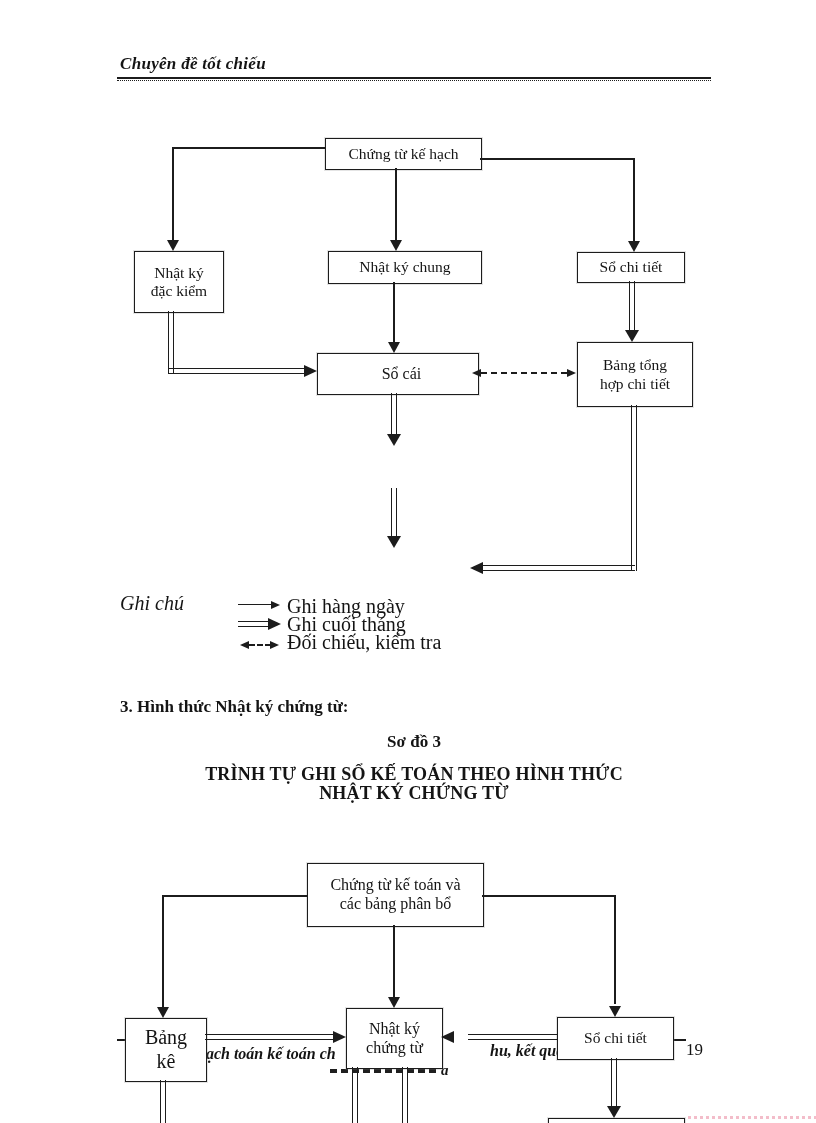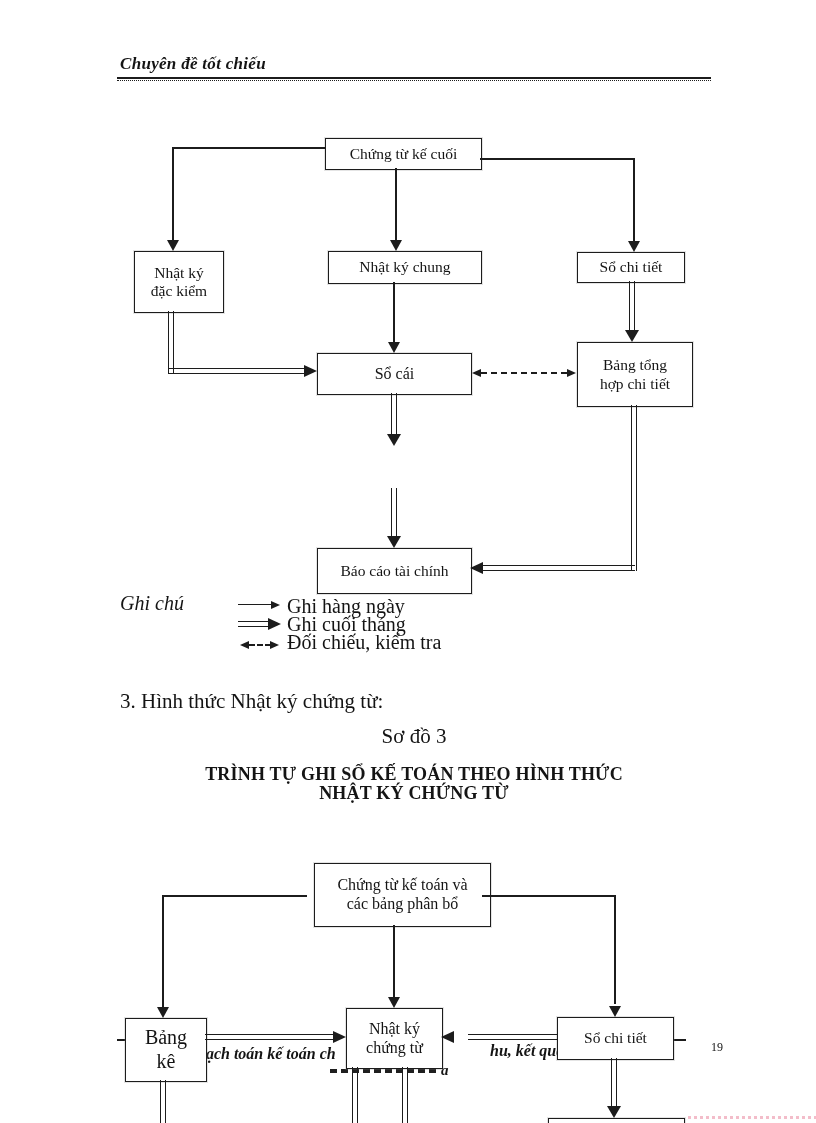--- a/index.html
+++ b/index.html
@@ -19,74 +19,71 @@
   
   .hd{position:absolute;width:0;height:0;z-index:4;}
   .hd-d{border-left:6px solid transparent;border-right:6px solid transparent;border-top:11px solid #1c1c1c;}
   .hd-d-big{border-left:7px solid transparent;border-right:7px solid transparent;border-top:12px solid #1c1c1c;}
   .hd-r{border-top:4.5px solid transparent;border-bottom:4.5px solid transparent;border-left:9px solid #1c1c1c;}
   .hd-l{border-top:4.5px solid transparent;border-bottom:4.5px solid transparent;border-right:9px solid #1c1c1c;}
   .hd-r-big{border-top:6.5px solid transparent;border-bottom:6.5px solid transparent;border-left:13px solid #1c1c1c;}
   .hd-l-big{border-top:6.5px solid transparent;border-bottom:6.5px solid transparent;border-right:13px solid #1c1c1c;}
   
   .hdr{font-size:17px;font-weight:bold;font-style:italic;letter-spacing:.3px;}
-  .h3{font-size:21px;font-weight:normal;}
+  .h3{font-size:17px;font-weight:bold;margin-top:8px;}
   .ctr{left:0;width:828px;text-align:center;}
   .capstitle{font-size:18px;font-weight:bold;letter-spacing:.2px;}
   .lgtxt{font-size:20px;}
   .ital{font-style:italic;}
   .frag{position:absolute;font-size:16px;font-weight:bold;font-style:italic;z-index:1;white-space:nowrap;}
   .scrib{position:absolute;height:4px;z-index:1;
          background:repeating-linear-gradient(90deg,#1f1f1f 0 7px,transparent 7px 11px);}
   .pink{position:absolute;height:3px;z-index:1;
         background:repeating-linear-gradient(90deg,#f3bdca 0 3px,transparent 3px 6px);}
 </style>
 </head>
 <body>
 
 <div class="page">
 
   <div class="abs hdr" style="left:120px;top:54px;">Chuyên đề tốt chiếu</div>
   <div class="abs" style="left:117px;top:77px;width:594px;height:2px;background:#1c1c1c;"></div>
   <div class="abs" style="left:117px;top:80px;width:594px;height:0;border-top:1px dotted #1c1c1c;"></div>
 
   <div class="fbox" style="left:325px;top:138px;width:155px;height:30px;">
-    <span>Chứng từ kế cuối</span>
+    <span>Chứng từ kế hạch</span>
   </div>
 
   <div class="fbox" style="left:134px;top:251px;width:88px;height:60px;">
     <span>
       <span class="l">Nhật ký</span>
       <span class="l">đặc kiểm</span>
     </span>
   </div>
 
   <div class="fbox" style="left:328px;top:251px;width:152px;height:31px;">
     <span>Nhật ký chung</span>
   </div>
 
   <div class="fbox" style="left:577px;top:252px;width:106px;height:29px;">
     <span>Sổ chi tiết</span>
   </div>
 
-  <div class="fbox" style="left:317px;top:353px;width:153px;height:40px;font-size:16px;">
+  <div class="fbox" style="left:317px;top:353px;width:153px;height:40px;font-size:16px;padding-left:7px;">
     <span>Sổ cái</span>
   </div>
 
   <div class="fbox" style="left:577px;top:342px;width:114px;height:63px;">
     <span>
       <span class="l">Bảng tổng</span>
       <span class="l">hợp chi tiết</span>
     </span>
   </div>
 
 
-  <div class="fbox" style="left:317px;top:548px;width:153px;height:44px;">
-    <span>Báo cáo tài chính</span>
-  </div>
 
   <div class="ln" style="left:395px;top:168px;width:1.5px;height:74px;"></div>
   <div class="hd hd-d" style="left:390px;top:240px;"></div>
 
   <div class="ln" style="left:173px;top:147px;width:152px;height:1.5px;"></div>
   <div class="ln" style="left:172px;top:147px;width:1.5px;height:94px;"></div>
   <div class="hd hd-d" style="left:167px;top:240px;"></div>
 
   <div class="ln" style="left:480px;top:158px;width:154px;height:1.5px;"></div>
   <div class="ln" style="left:633px;top:158px;width:1.5px;height:84px;"></div>
@@ -126,21 +123,21 @@
   <div class="abs lgtxt" style="left:287px;top:631px;">Đối chiếu, kiểm tra</div>
   <div class="dash" style="left:249px;top:644px;width:22px;"></div>
   <div class="hd hd-l" style="left:240px;top:640.5px;"></div>
   <div class="hd hd-r" style="left:270px;top:640.5px;"></div>
 
   <div class="abs h3" style="left:120px;top:689px;">3. Hình thức Nhật ký chứng từ:</div>
   <div class="abs ctr h3" style="top:724px;">Sơ đồ 3</div>
   <div class="abs ctr capstitle" style="top:764px;">TRÌNH TỰ GHI SỔ KẾ TOÁN THEO HÌNH THỨC</div>
   <div class="abs ctr capstitle" style="top:783px;">NHẬT KÝ CHỨNG TỪ</div>
 
-  <div class="fbox" style="left:307px;top:863px;width:175px;height:62px;font-size:16px;margin-left:7px;">
+  <div class="fbox" style="left:307px;top:863px;width:175px;height:62px;font-size:16px;">
     <span>
       <span class="l">Chứng từ kế toán và</span>
       <span class="l">các bảng phân bổ</span>
     </span>
   </div>
 
   <div class="fbox" style="left:125px;top:1018px;width:80px;height:62px;font-size:20px;">
     <span>
       <span class="l">Bảng</span>
       <span class="l">kê</span>
@@ -184,16 +181,16 @@
 
   <div class="dblv" style="left:611px;top:1058px;height:48px;"></div>
   <div class="hd hd-d-big" style="left:607px;top:1106px;"></div>
 
   <div class="abs" style="left:117px;top:1039px;width:10px;height:2px;background:#1c1c1c;z-index:1;"></div>
   <div class="abs" style="left:672px;top:1039px;width:14px;height:2px;background:#1c1c1c;z-index:1;"></div>
   <div class="frag" style="left:197px;top:1045px;">hạch toán kế toán ch</div>
   <div class="frag" style="left:442px;top:1042px;padding-left:48px;">hu, kết quả của</div>
   <div class="scrib" style="left:330px;top:1069px;width:108px;"></div>
   <div class="frag" style="left:441px;top:1062px;font-size:15px;">a</div>
-  <div class="abs" style="left:686px;top:1040px;font-size:12px;margin-left:25px;">19</div>
+  <div class="abs" style="left:686px;top:1040px;font-size:17px;">19</div>
   <div class="pink" style="left:688px;top:1116px;width:128px;"></div>
 
 </div>
 
 </body></html>

